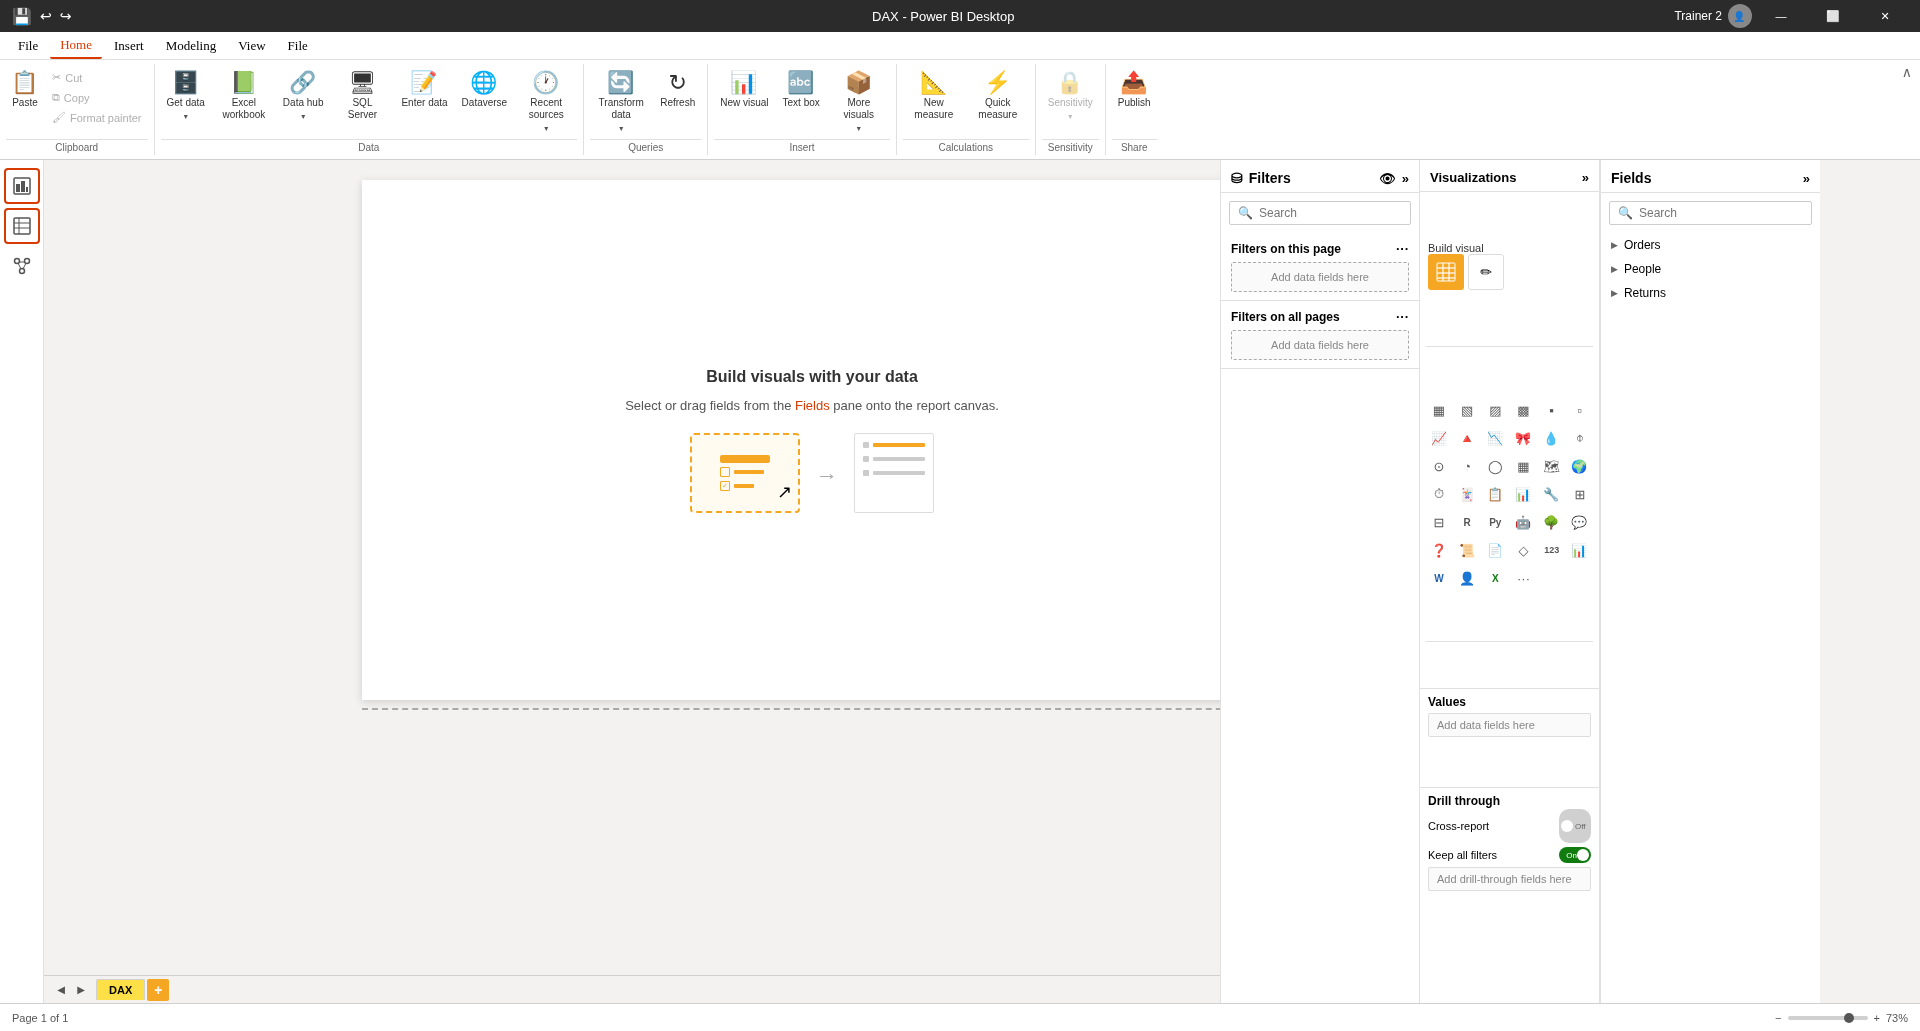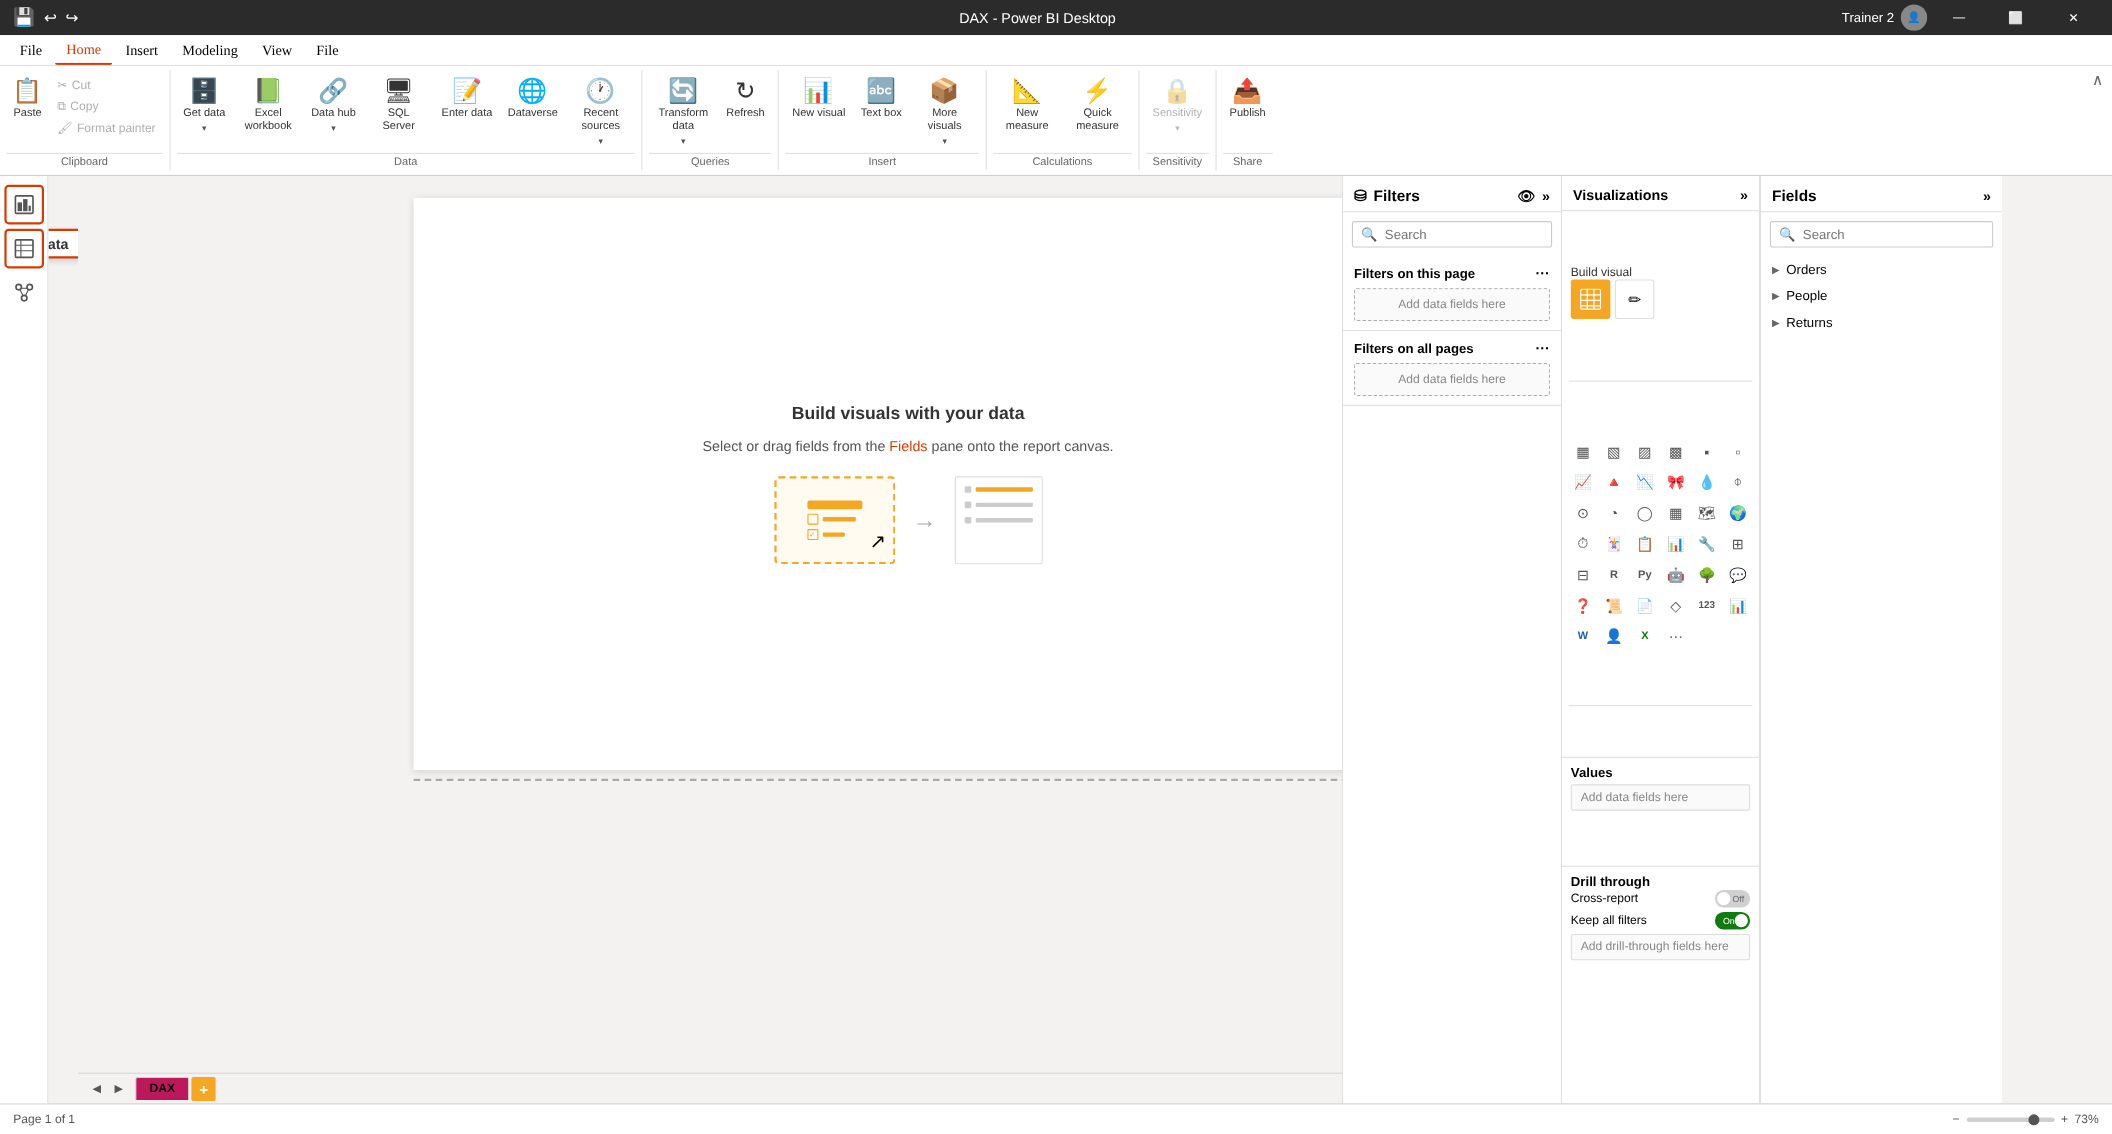--- a/index.html
+++ b/index.html
@@ -144,21 +144,20 @@
     
     #main-area {
       position: absolute;
       left: 44px;
       top: 160px;
       right: 340px;
       bottom: 28px;
       background: #f3f2f1;
       display: flex;
       flex-direction: column;
-      margin-left: 27px;
     }
 
     
     #canvas-area {
       flex: 1;
       background: #f3f2f1;
       display: flex;
       flex-direction: column;
       align-items: center;
       justify-content: flex-start;
@@ -239,21 +238,21 @@
       background: #f3f2f1;
       display: flex;
       align-items: center;
       padding: 0 8px;
       gap: 2px;
       border-top: 1px solid #d0d0d0;
     }
 
     .page-tab {
       padding: 4px 12px;
-      background: #be185d;
+      background: #fde047;
       border: 1px solid #d0d0d0;
       border-bottom: none;
       border-radius: 2px 2px 0 0;
       font-size: 11px;
       cursor: pointer;
       font-weight: 600;
     }
 
     .page-tab-add {
       width: 22px;
@@ -530,21 +529,21 @@
       align-items: center;
       justify-content: space-between;
       margin-bottom: 4px;
       font-size: 11px;
     }
 
     .toggle-off {
       background: #d0d0d0;
       border-radius: 10px;
       width: 32px;
-      height: 16px;
+      height: 34px;
       display: flex;
       align-items: center;
       padding: 0 2px;
       cursor: pointer;
       font-size: 8px;
       color: #666;
     }
 
     .toggle-on {
       background: #107c10;

